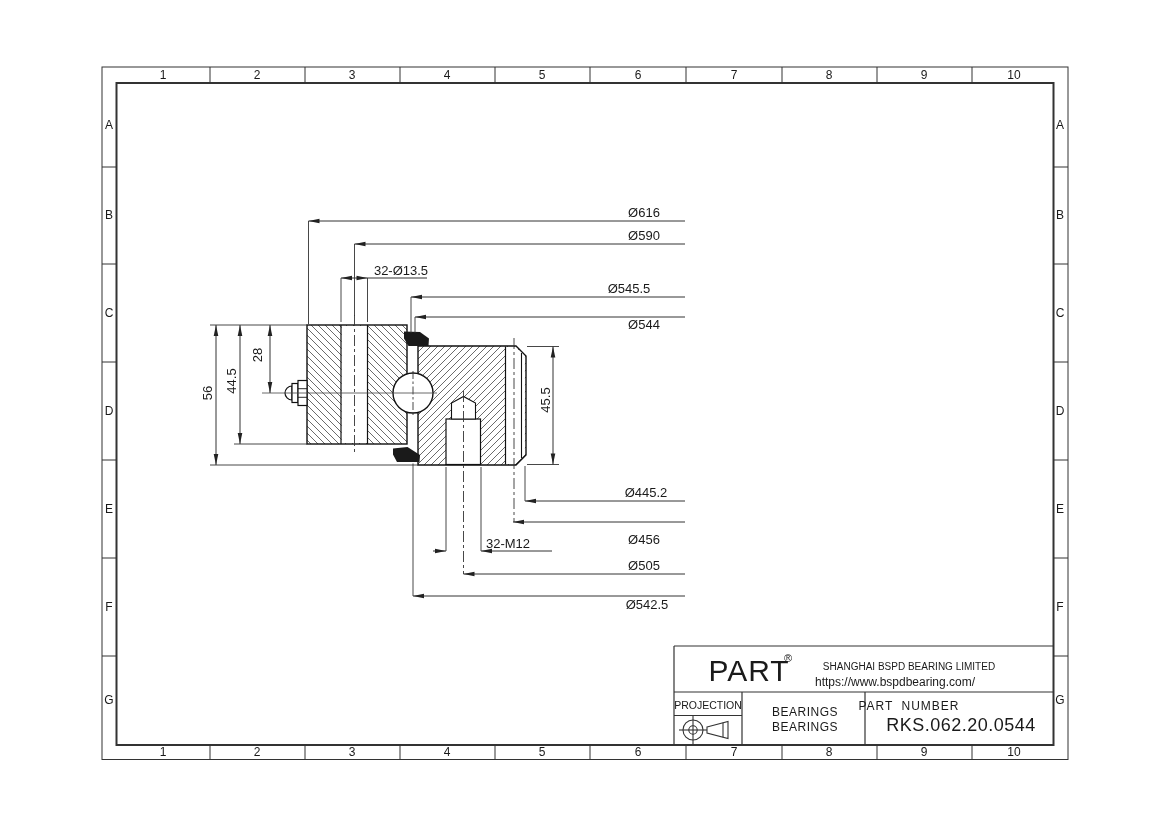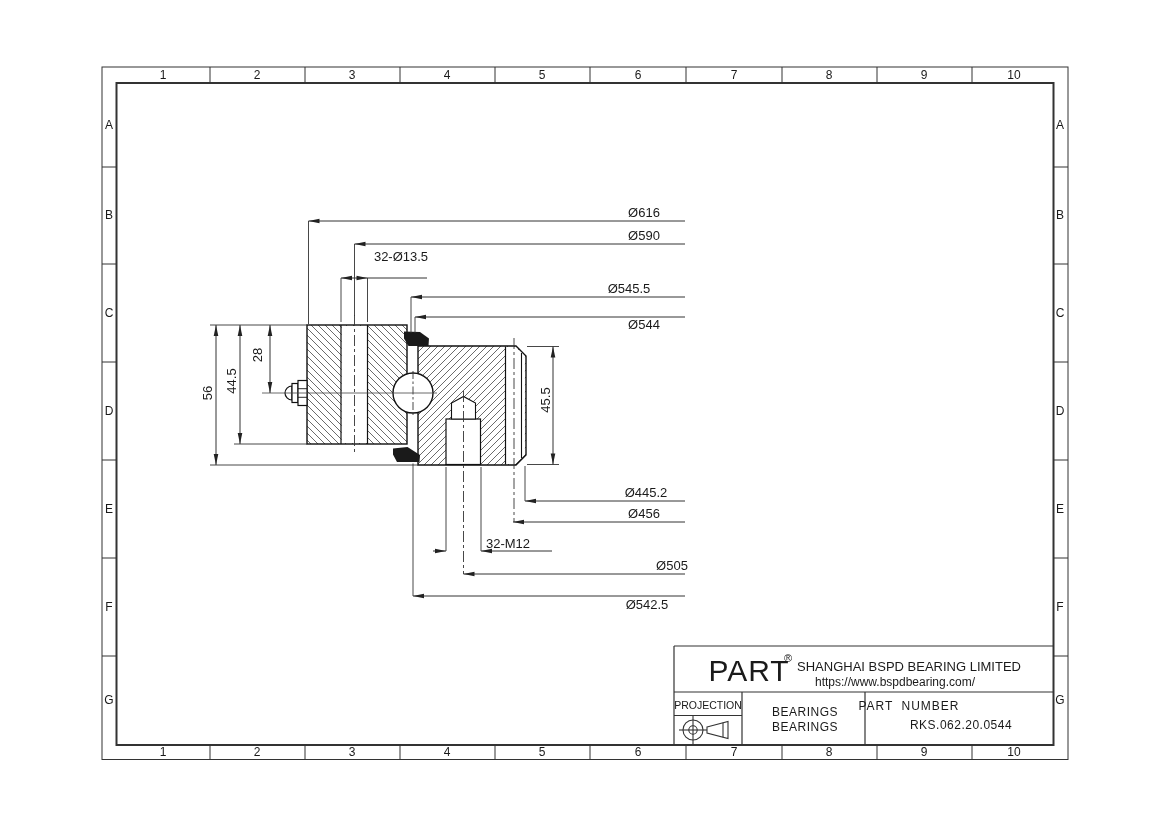--- a/index.html
+++ b/index.html
@@ -7,26 +7,26 @@
          font-family:"Liberation Sans",sans-serif;color:#1a1a1a;}
   .sheet svg{position:absolute;left:0;top:0;}
   .lbl{position:absolute;white-space:nowrap;font-size:13px;line-height:1;
        transform:translate(-50%,-50%);color:#1a1a1a;}
   .lbl.rot{transform:translate(-50%,-50%) rotate(-90deg);}
   .num{position:absolute;white-space:nowrap;font-size:12px;line-height:1;
        transform:translate(-50%,-50%);color:#1a1a1a;}
   .tb{position:absolute;white-space:nowrap;transform:translate(-50%,-50%);color:#1a1a1a;}
   .tb.logo{font-size:30px;letter-spacing:1px;}
   .tb.reg{font-size:11px;}
-  .tb.company{font-size:13px;}
+  .tb.company{font-size:10px;}
   .tb.url{font-size:12px;}
   .tb.proj{font-size:10.5px;}
   .tb.prod{font-size:12px;letter-spacing:0.5px;}
   .tb.pnlab{font-size:12px;letter-spacing:1px;word-spacing:4px;}
-  .tb.pn{font-size:12px;letter-spacing:0.5px;}
+  .tb.pn{font-size:18px;letter-spacing:0.5px;}
 </style>
 </head>
 <body>
 
 <div class="sheet">
 
 <svg width="1170" height="827" viewBox="0 0 1170 827">
   <defs>
     <pattern id="hL" patternUnits="userSpaceOnUse" width="7" height="7">
       <path d="M0,0 L7,7" stroke="#3a3a3a" stroke-width="0.75"></path>
@@ -224,27 +224,27 @@
 <div class="num" style="left:1060px;top:125px">A</div>
 <div class="num" style="left:1060px;top:215px">B</div>
 <div class="num" style="left:1060px;top:313px">C</div>
 <div class="num" style="left:1060px;top:411px">D</div>
 <div class="num" style="left:1060px;top:509px">E</div>
 <div class="num" style="left:1060px;top:607px">F</div>
 <div class="num" style="left:1060px;top:700px">G</div>
 
 <div class="lbl" style="left:644px;top:212px">Ø616</div>
 <div class="lbl" style="left:644px;top:235px">Ø590</div>
-<div class="lbl" style="left:401px;top:256px">32-Ø13.5</div>
+<div class="lbl" style="left:401px;top:270px">32-Ø13.5</div>
 <div class="lbl" style="left:629px;top:288px">Ø545.5</div>
 <div class="lbl" style="left:644px;top:324px">Ø544</div>
 <div class="lbl" style="left:646px;top:492px">Ø445.2</div>
-<div class="lbl" style="left:644px;top:513px">Ø456</div>
+<div class="lbl" style="left:644px;top:539px">Ø456</div>
 <div class="lbl" style="left:508px;top:543px">32-M12</div>
-<div class="lbl" style="left:672px;top:565px">Ø505</div>
+<div class="lbl" style="left:644px;top:565px">Ø505</div>
 <div class="lbl" style="left:647px;top:604px">Ø542.5</div>
 <div class="lbl rot" style="left:207px;top:393px">56</div>
 <div class="lbl rot" style="left:231px;top:381px">44.5</div>
 <div class="lbl rot" style="left:257px;top:355px">28</div>
 <div class="lbl rot" style="left:545px;top:400px">45.5</div>
 
 <div class="tb logo" style="left:749px;top:671px">PART</div>
 <div class="tb reg" style="left:788px;top:658px">®</div>
 <div class="tb company" style="left:909px;top:666px">SHANGHAI BSPD BEARING LIMITED</div>
 <div class="tb url" style="left:895px;top:682px">https://www.bspdbearing.com/</div>

